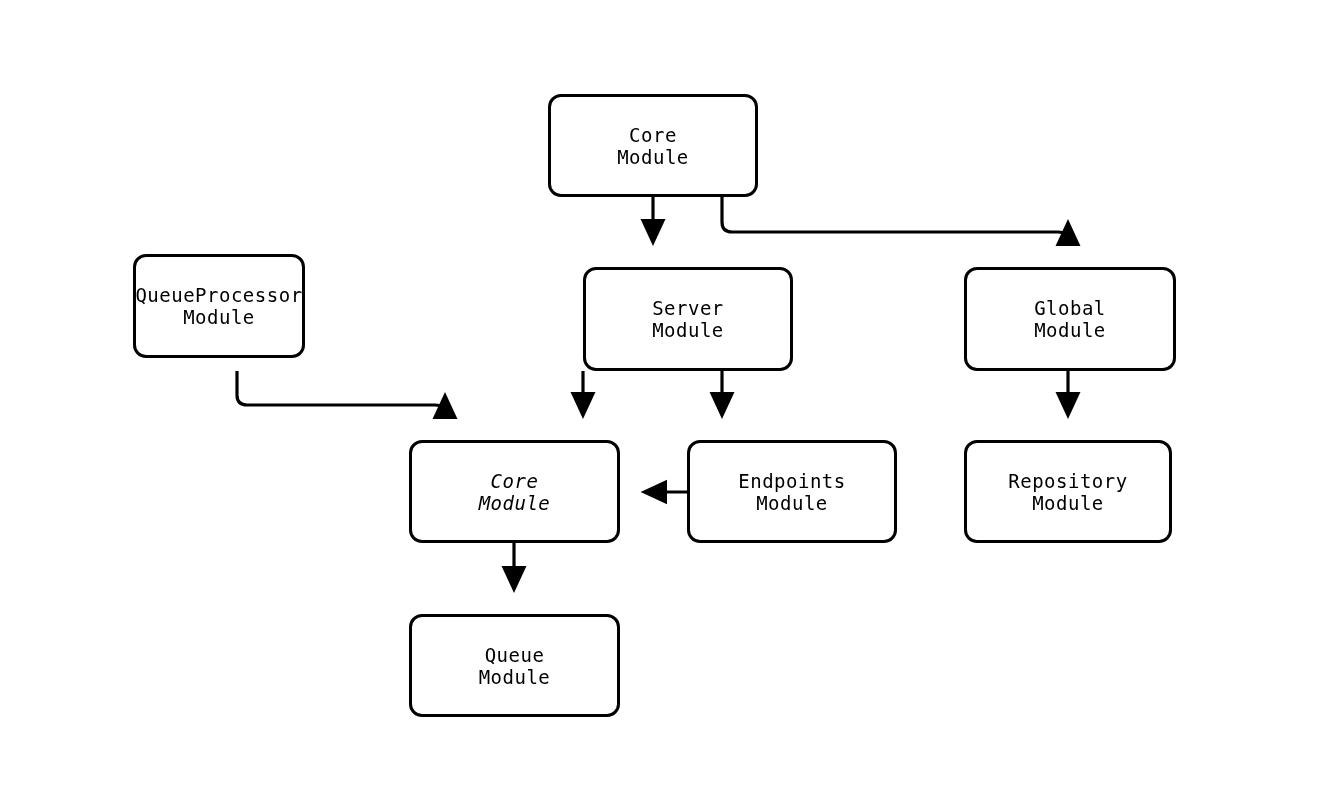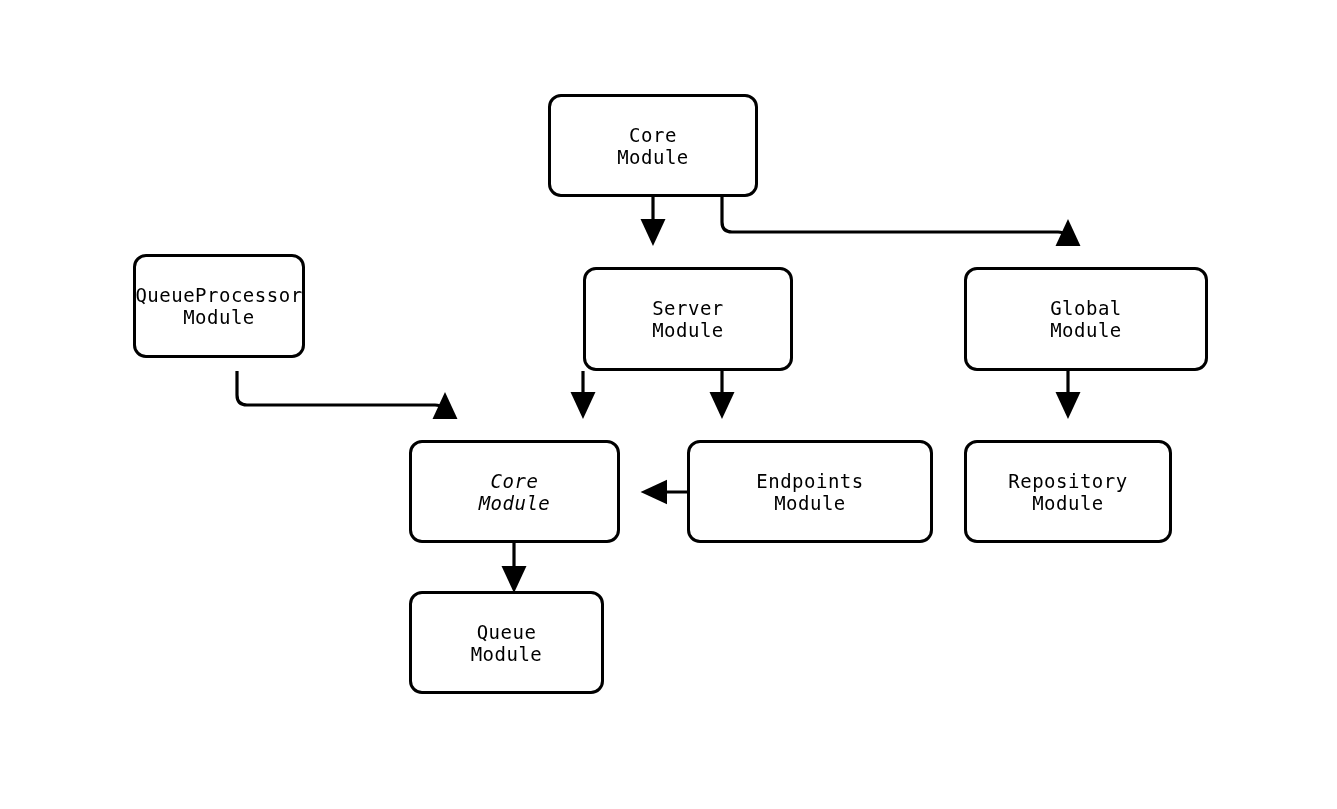--- a/index.html
+++ b/index.html
@@ -85,38 +85,38 @@
   <div class="node" id="node-queueprocessor" style="left: 133px; top: 254px; width: 172px; height: 104px;">
     <div class="node-label">QueueProcessor</div>
     <div class="node-label">Module</div>
   </div>
 
   <div class="node" id="node-server" style="left: 548px; top: 267px; width: 210px; height: 104px; margin-left: 35px;">
     <div class="node-label">Server</div>
     <div class="node-label">Module</div>
   </div>
 
-  <div class="node" id="node-global" style="left: 964px; top: 267px; width: 244px; height: 104px;">
+  <div class="node" id="node-global" style="left: 964px; top: 267px; width: 212px; height: 104px;">
     <div class="node-label">Global</div>
     <div class="node-label">Module</div>
   </div>
 
   <div class="node" id="node-core" style="left: 409px; top: 440px; width: 211px; height: 103px; font-style: italic;">
     <div class="node-label">Core</div>
     <div class="node-label">Module</div>
   </div>
 
-  <div class="node" id="node-endpoints" style="left: 687px; top: 440px; width: 246px; height: 103px; justify-content: center;">
+  <div class="node" id="node-endpoints" style="left: 687px; top: 440px; width: 210px; height: 103px; justify-content: center;">
     <div class="node-label">Endpoints</div>
     <div class="node-label">Module</div>
   </div>
 
   <div class="node" id="node-repository" style="left: 964px; top: 440px; width: 208px; height: 103px; justify-content: center;">
     <div class="node-label">Repository</div>
     <div class="node-label">Module</div>
   </div>
 
-  <div class="node" id="node-queue" style="left: 409px; top: 591px; width: 195px; height: 103px;">
+  <div class="node" id="node-queue" style="left: 409px; top: 614px; width: 211px; height: 103px;">
     <div class="node-label">Queue</div>
     <div class="node-label">Module</div>
   </div>
 
 </div>
 
 </body></html>

